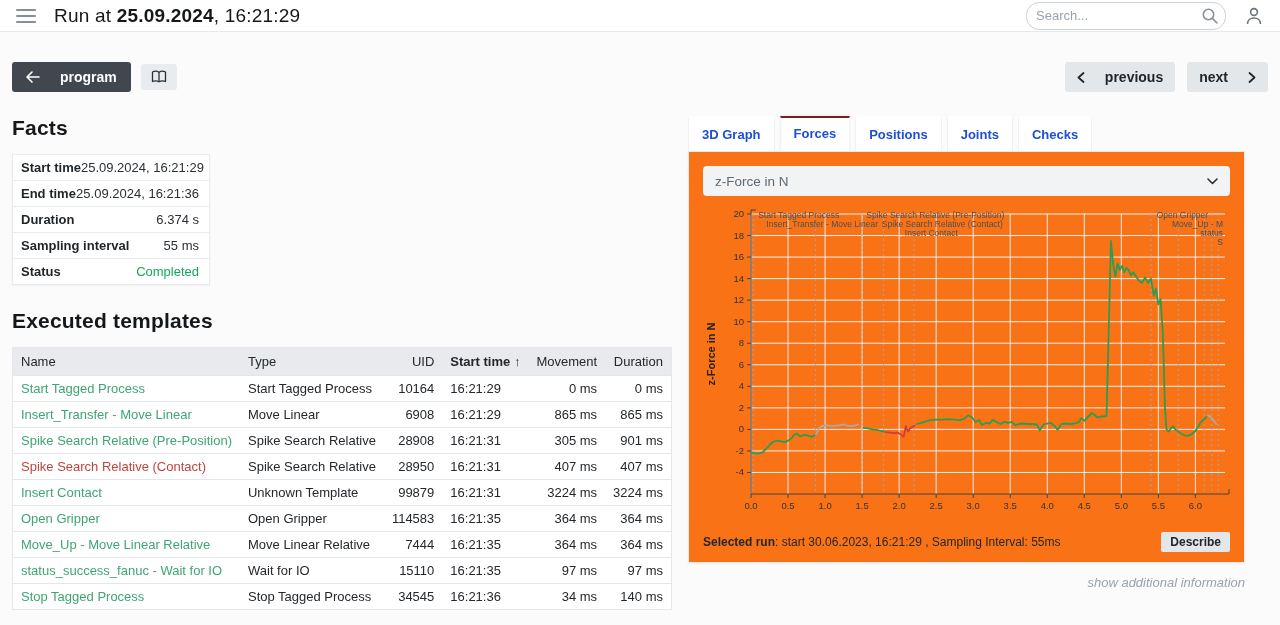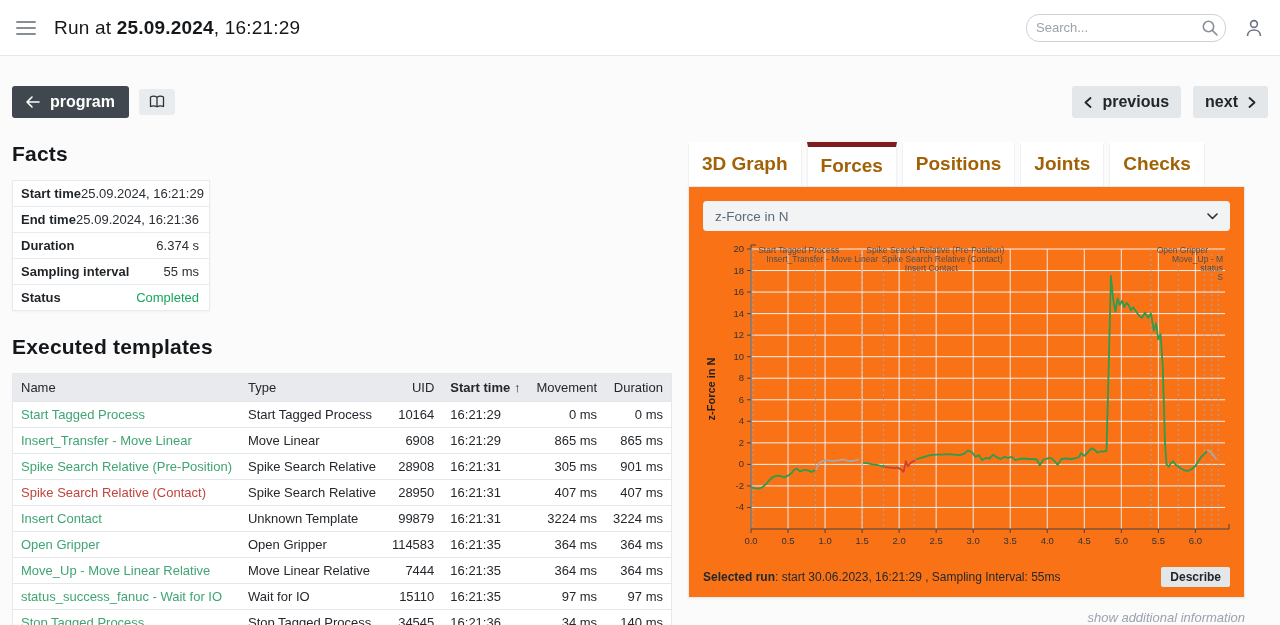--- a/index.html
+++ b/index.html
@@ -3,40 +3,40 @@
 <meta charset="utf-8">
 <style>
   * { box-sizing: border-box; margin: 0; padding: 0; }
   html,body { width:1280px; height:625px; overflow:hidden; }
   body {
     font-family: "Liberation Sans", sans-serif;
     background:#fbfbfc; color:#1f2428; font-size:13px;
   }
   
   .topbar {
-    height:56px; background:#fff; border-bottom:1px solid #e6e8ea;
+    height:32px; background:#fff; border-bottom:1px solid #e6e8ea;
     display:flex; align-items:center; padding:0 16px;
   }
   .hamburger { width:20px; display:flex; flex-direction:column; gap:4px; cursor:pointer; margin-right:18px;}
   .hamburger span{ display:block; height:2px; background:#878e95; border-radius:1px;}
   .page-title { font-size:19px; color:#15181b; letter-spacing:.2px;}
   .page-title b { font-weight:700; }
   .search-wrap { margin-left:auto; position:relative; }
   .search-wrap input {
     width:200px; height:28px; border:1px solid #ccd2d8; border-radius:13px;
     padding:0 30px 0 9px; font-size:13px; color:#333; outline:none;
     font-family:"Liberation Sans",sans-serif; background:#fff;
   }
   .search-wrap input::placeholder{ color:#9aa3ad; }
   .search-icon{ position:absolute; right:7px; top:5px; }
   .user-icon{ margin-left:18px; }
   
   .toolbar-row{ display:flex; justify-content:space-between; align-items:center; margin:30px 12px 0 12px; }
-  .btn{ display:inline-flex; align-items:center; gap:10px; border:none; cursor:pointer;
-        border-radius:3px; font-family:"Liberation Sans",sans-serif; font-size:16px; font-weight:700; }
+  .btn{ display:inline-flex; align-items:center; gap:20px; border:none; cursor:pointer;
+        border-radius:3px; font-family:"Liberation Sans",sans-serif; font-size:14px; font-weight:700; }
   .btn-dark{ background:#40474e; color:#fff; padding:7px 14px; }
   .btn-light{ background:#e4e7ea; color:#22262a; padding:7px 12px; }
   .btn-icon{ background:#e9ecef; padding:6px 10px; }
   .toolbar-left{ display:flex; gap:10px; align-items:center;}
   .toolbar-right{ display:flex; gap:12px; align-items:center;}
   
   .main{ display:flex; align-items:flex-start; }
   .left-col{ width:652px; margin-left:12px; flex:none;}
   .right-col{ width:557px; margin-left:24px; flex:none;}
   h2.sec{ font-size:21px; font-weight:700; color:#15181b; margin-top:24px; letter-spacing:.2px;}
@@ -56,22 +56,22 @@
                   padding:6px 8px; font-size:13px; white-space:nowrap;}
   .tmpl-table th.sorted{ font-weight:700; }
   .tmpl-table td{ padding:5px 8px; border-top:1px solid #e3e6ea; font-size:13px; white-space:nowrap; color:#24282c;}
   .tmpl-table th.num, .tmpl-table td.num{ text-align:right; }
   .tmpl-name{ cursor:pointer; }
   .tmpl-name.ok{ color:#3fa573; }
   .tmpl-name.error{ color:#c0443c; }
   
   .tabs{ display:flex; gap:5px; margin-top:24px; }
   .tab{ background:#fff; border:1px solid #f0f1f3; border-bottom:none; padding:8px 13px 9px 13px;
-        font-weight:700; font-size:19px; color:#a16207; cursor:pointer; border-top:3px solid transparent;}
-  .tab.active{ border-top:5px solid #7f1d1d; box-shadow:0 -1px 2px rgba(0,0,0,.04);}
+        font-weight:700; font-size:13px; color:#1d4ed8; cursor:pointer; border-top:3px solid transparent;}
+  .tab.active{ border-top:2px solid #7f1d1d; box-shadow:0 -1px 2px rgba(0,0,0,.04);}
   .panel-card{ background:#f97316; border:1px solid #e8eaec; box-shadow:0 1px 2px rgba(0,0,0,.05);
                padding:14px 14px 10px 14px; }
   .dropdown{ background:#f1f3f5; border-radius:4px; height:30px; display:flex; align-items:center;
              justify-content:space-between; padding:0 12px; cursor:pointer; }
   .dropdown-value{ color:#5d6a75; font-size:13.5px; }
   .chart-wrap{ margin-top:8px; }
   .selected-run{ display:flex; justify-content:space-between; align-items:center; margin-top:9px; font-size:12px; color:#24282c;}
   .selected-run .lbl{ font-weight:700; }
   .describe-btn{ background:#e4e7ea; border:none; border-radius:2px; padding:3px 9px;
                  font-weight:700; font-size:12px; color:#22262a; cursor:pointer;

